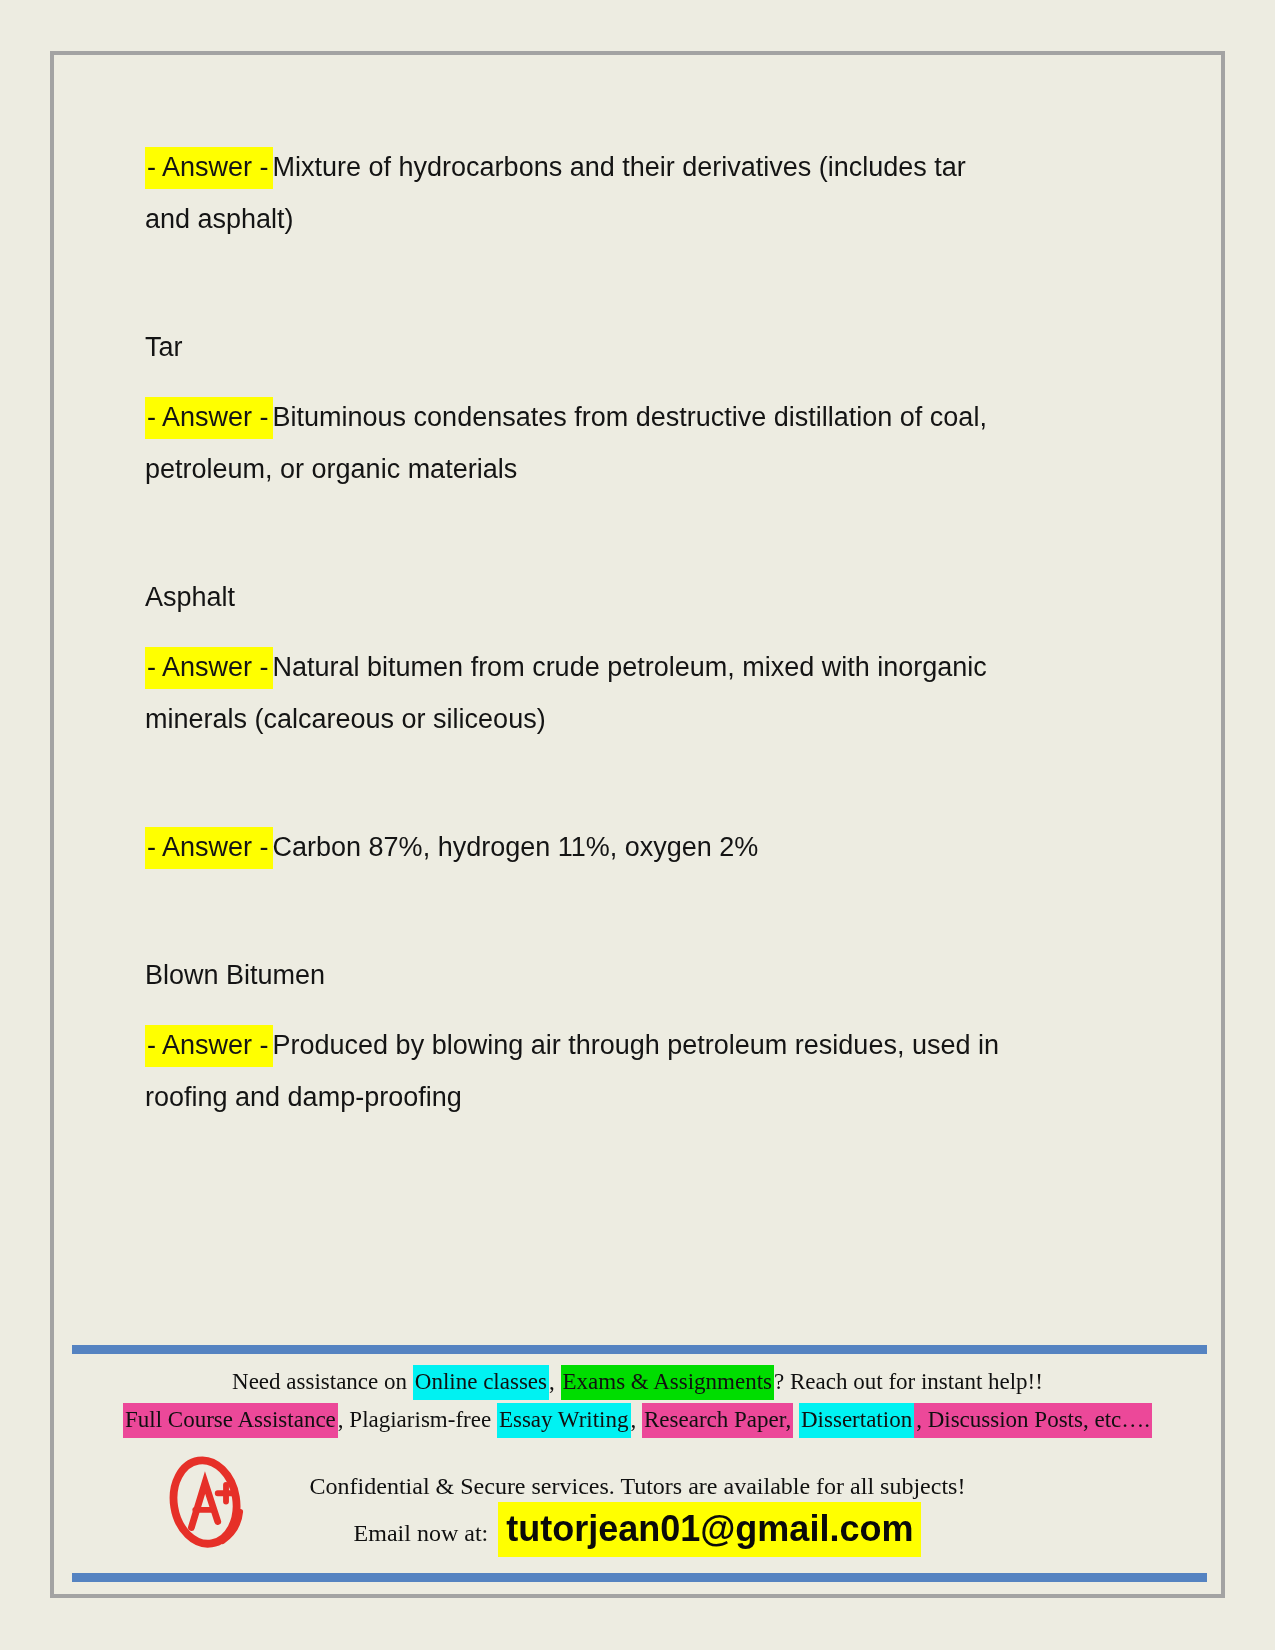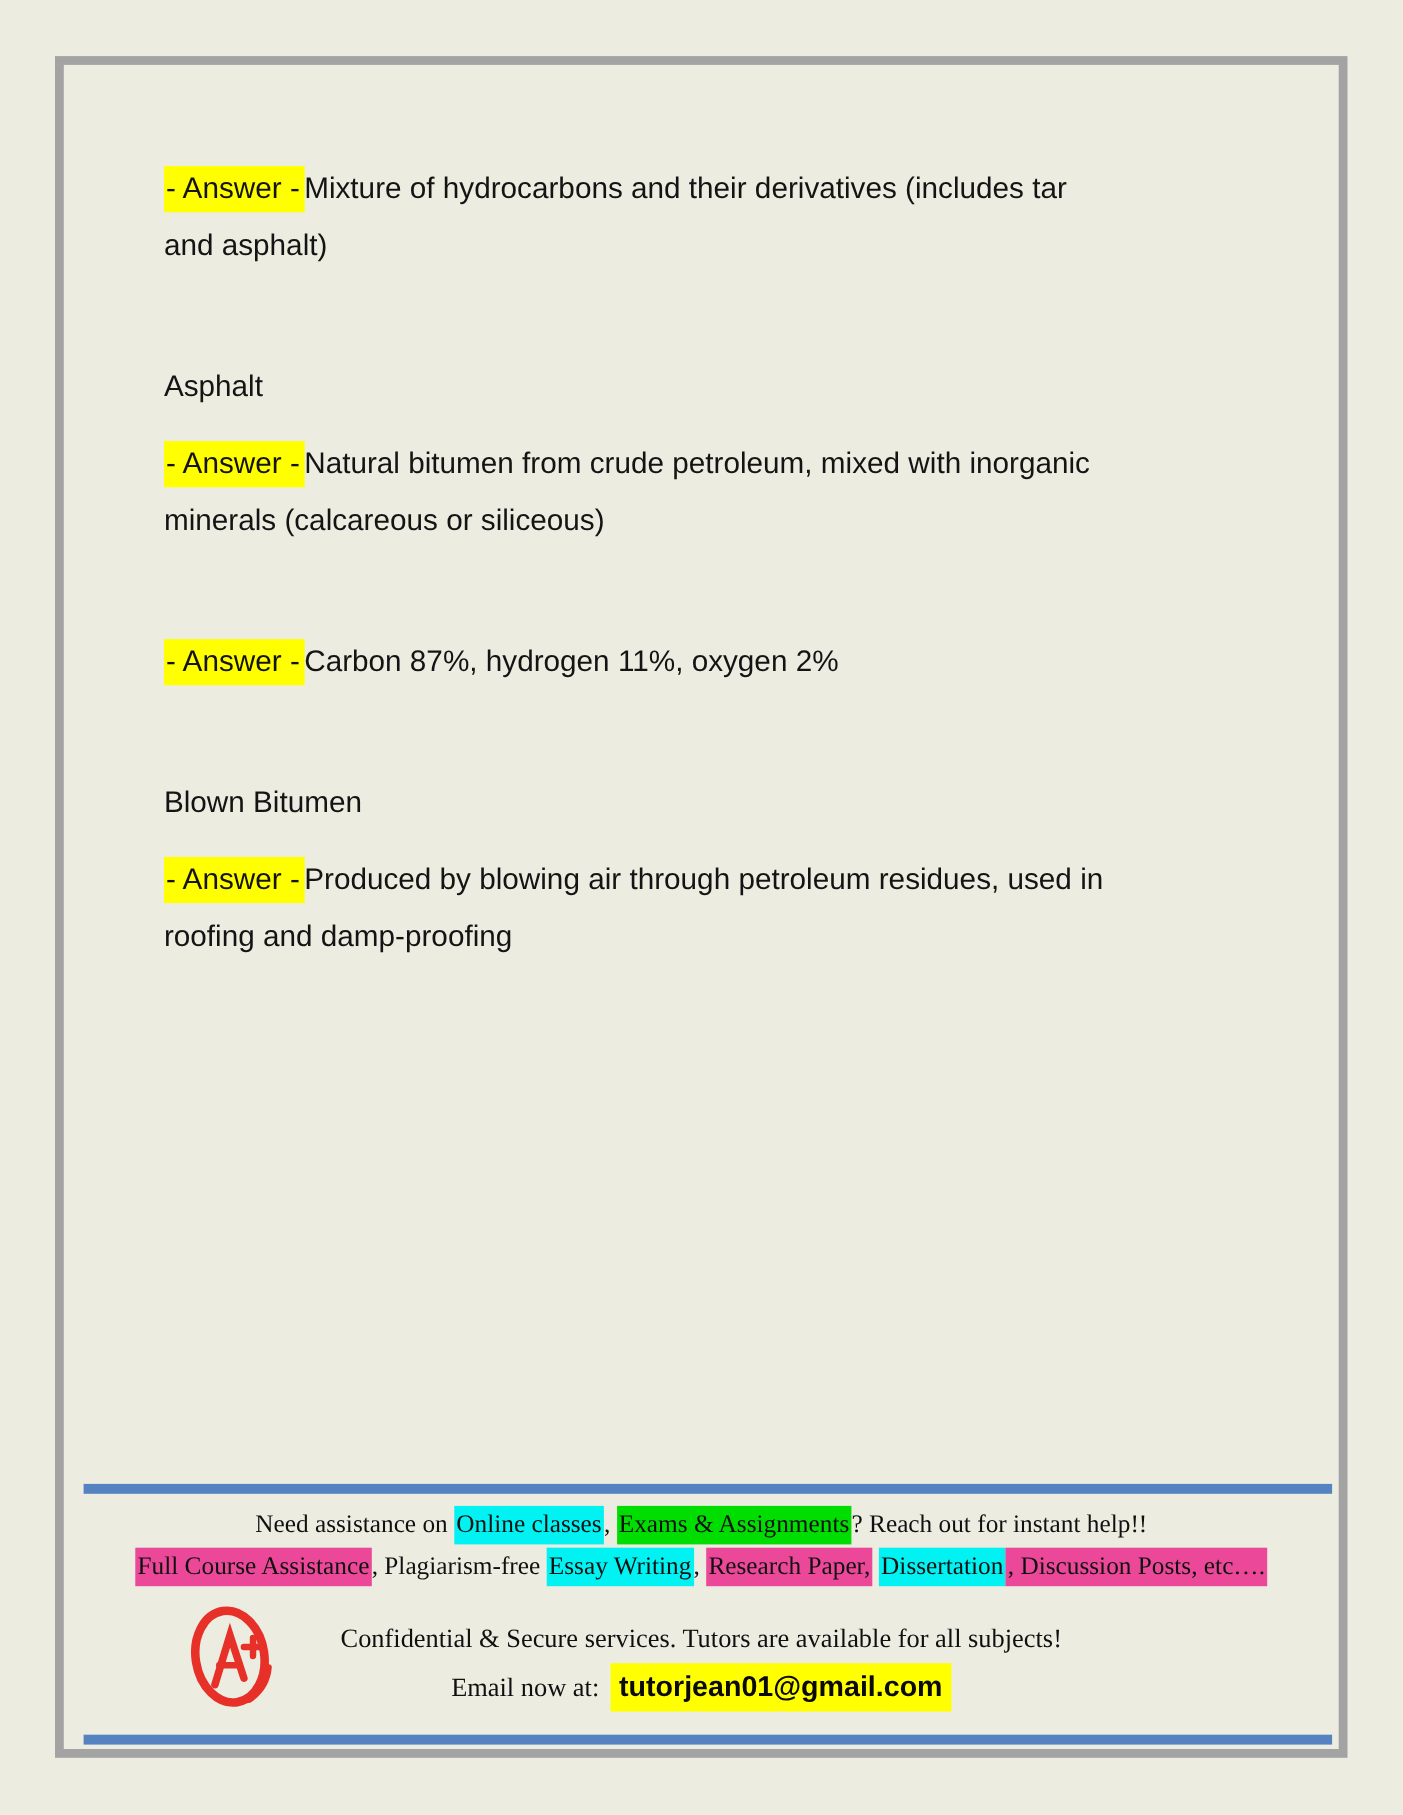--- a/index.html
+++ b/index.html
@@ -5,21 +5,21 @@
   html,body{margin:0;padding:0;}
   body{
     width:1275px;height:1650px;position:relative;
     background:#edece1;
     font-family:"Liberation Sans",sans-serif;
     color:#141414;
     overflow:hidden;
   }
   .frame{
     position:absolute;left:50px;top:51px;width:1175px;height:1547px;
-    border:8px solid #a3a3a3;box-sizing:border-box;background:#edece1;
+    border:4px solid #a3a3a3;box-sizing:border-box;background:#edece1;
   }
   
   .content{
     padding:86px 88px 0 91px;
     font-size:27px;line-height:52px;
   }
   .term{margin:0 0 18px 0;}
   .answer{margin:0;}
   .answer-text{white-space:pre-line;}
   .block{margin-top:76px;}
@@ -45,36 +45,41 @@
     text-align:center;font-family:"Liberation Serif",serif;
     font-size:24px;line-height:38px;color:#101010;white-space:nowrap;
   }
   .email-line{
     position:absolute;top:1452px;left:0;width:100%;
     text-align:center;font-family:"Liberation Serif",serif;
     font-size:24px;line-height:44px;color:#101010;white-space:nowrap;
   }
   .email-addr{
     font-family:"Liberation Sans",sans-serif;
-    font-weight:bold;font-size:26px;
+    font-weight:bold;font-size:36px;
     background:#ffff00;color:#0a0a0a;
     padding:6px 8px 8px 8px;margin-left:10px;
   }
   .logo{position:absolute;left:114px;top:1398px;width:78px;height:102px;}
 </style>
 </head>
 <body>
 
 <div class="frame">
 
   <div class="content">
 
     <p class="answer"><mark class="answer-label">- Answer -</mark><span class="answer-text">Mixture of hydrocarbons and their derivatives (includes tar
 and asphalt)</span></p>
 
+    <div class="block">
+      <p class="term">Tar</p>
+      <p class="answer"><mark class="answer-label">- Answer -</mark><span class="answer-text">Bituminous condensates from destructive distillation of coal,
+petroleum, or organic materials</span></p>
+    </div>
 
     <div class="block">
       <p class="term">Asphalt</p>
       <p class="answer"><mark class="answer-label">- Answer -</mark><span class="answer-text">Natural bitumen from crude petroleum, mixed with inorganic
 minerals (calcareous or siliceous)</span></p>
     </div>
 
     <div class="block">
       <p class="answer"><mark class="answer-label">- Answer -</mark><span class="answer-text">Carbon 87%, hydrogen 11%, oxygen 2%</span></p>
     </div>

